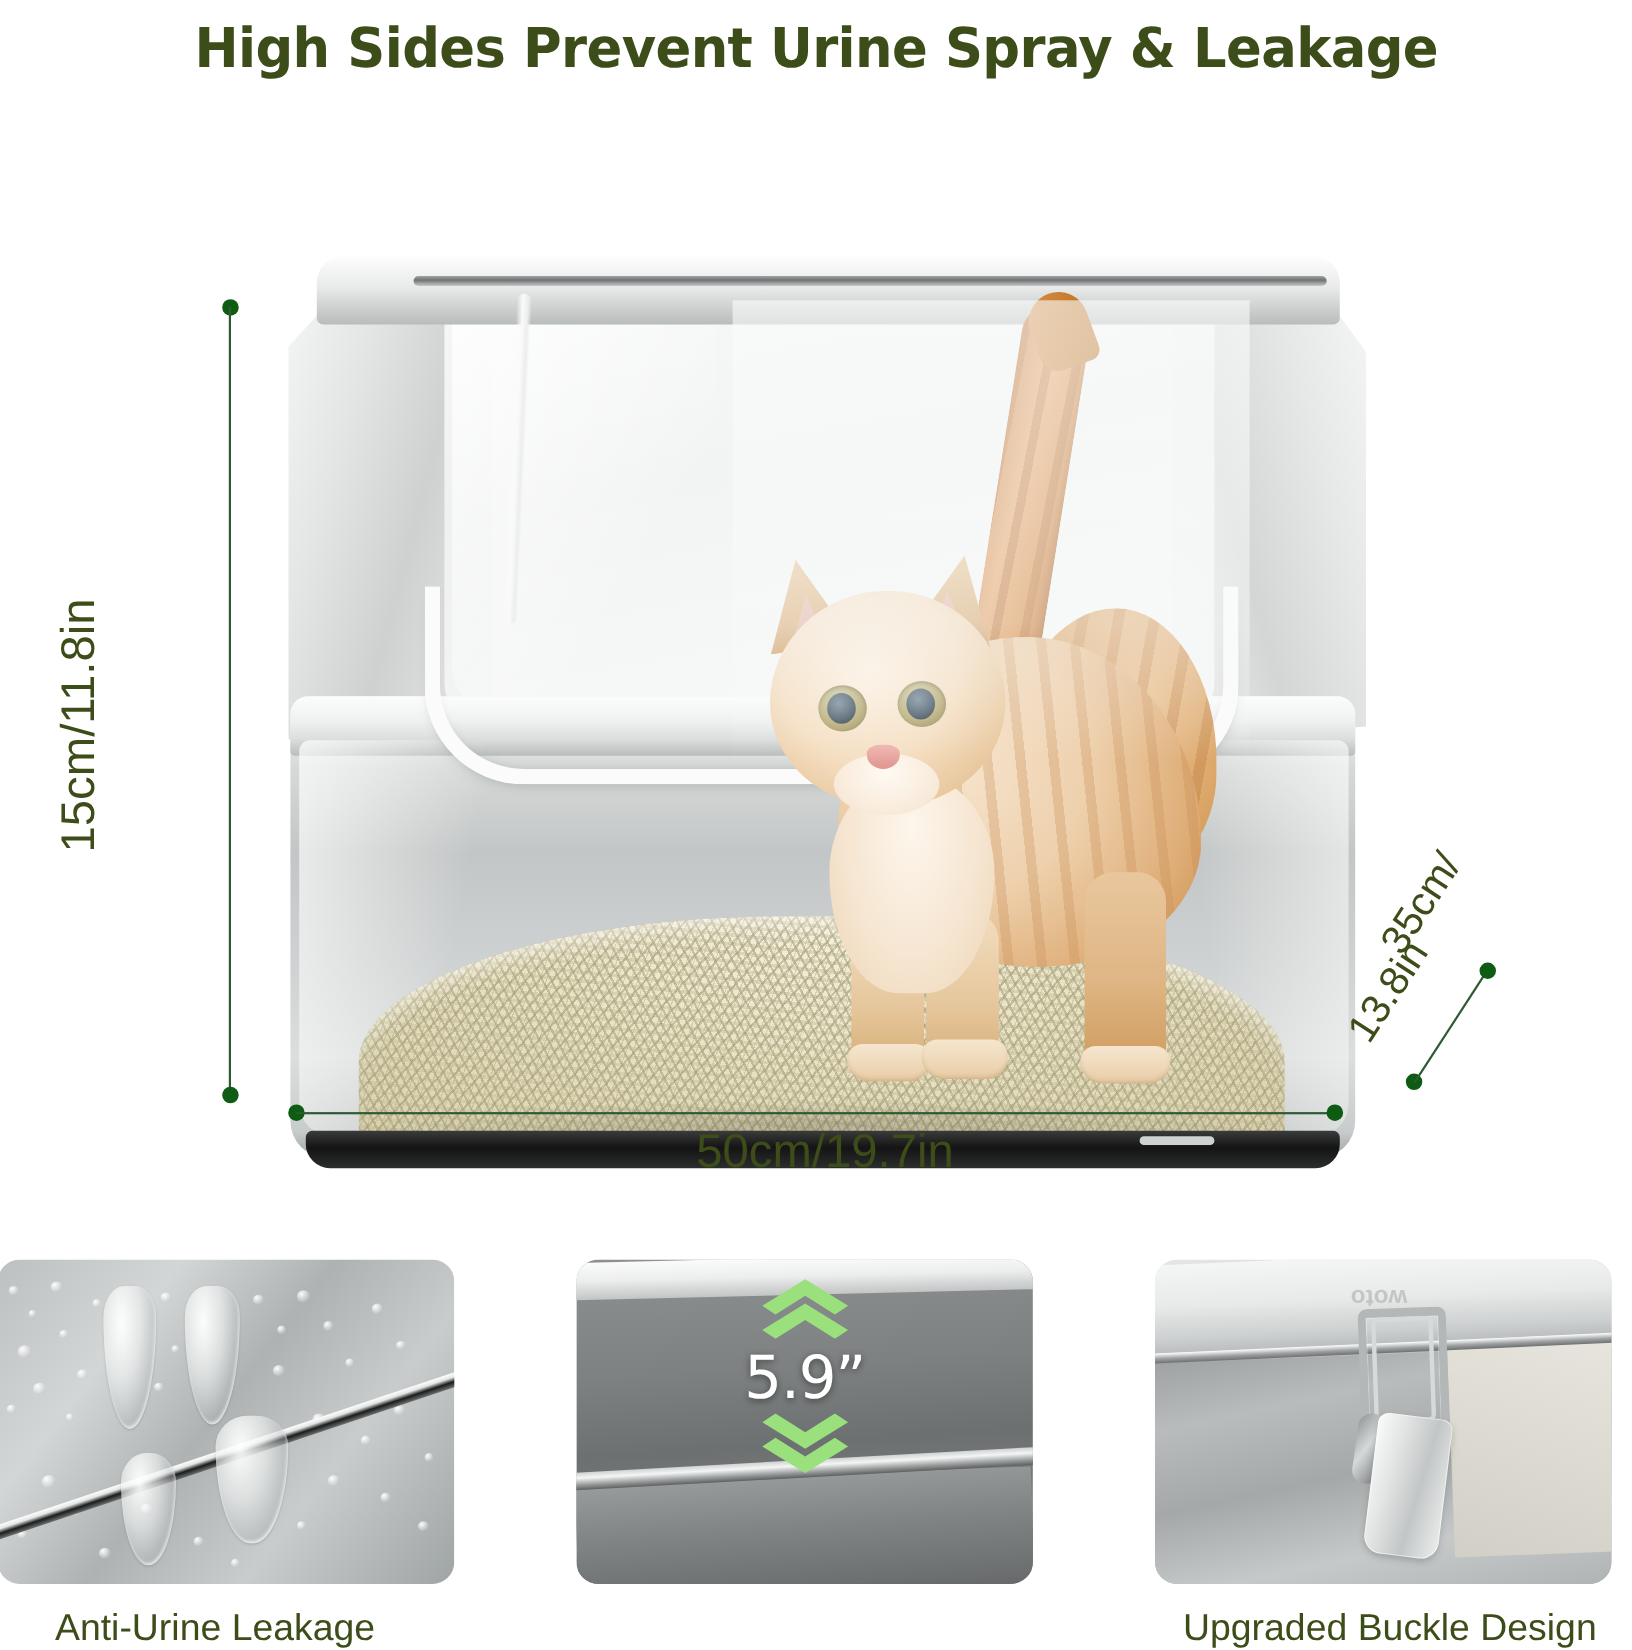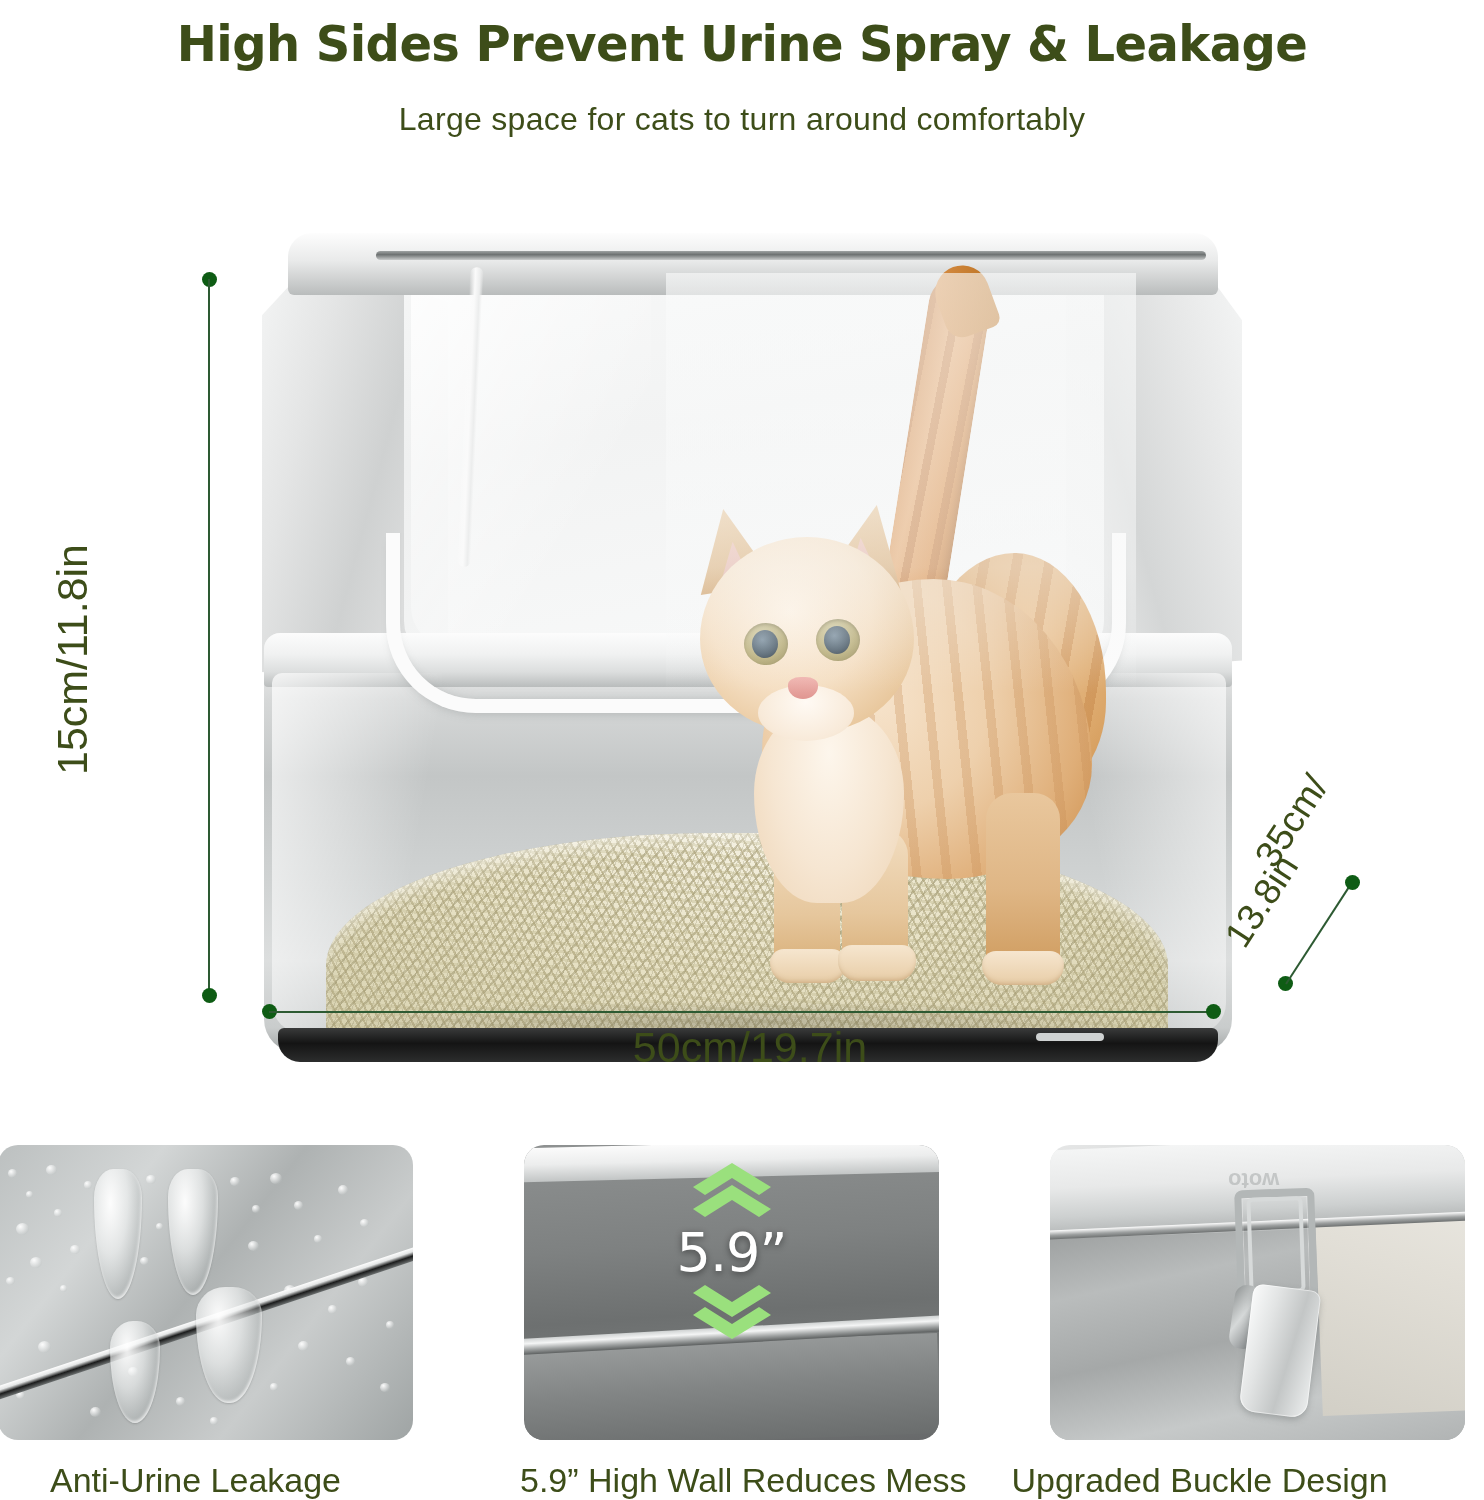--- a/index.html
+++ b/index.html
@@ -556,30 +556,29 @@
     width: 415px;
     text-align: center;
     font-family: "Liberation Sans", sans-serif;
     font-size: 34px;
     font-weight: 400;
     color: #3d4d19;
     white-space: nowrap;
   }
   #cap-1 { left: -12px; }
   #cap-2 { left: 520px; }
-  #cap-3 { left: 992px; }
+  #cap-3 { left: 1056px; }
 </style>
 </head>
 <body>
 
 <div id="page">
 
   <div class="title">High Sides Prevent Urine Spray &amp; Leakage</div>
 
-  <div class="subtitle">Large space for cats to turn around comfortably</div>
 
   <div id="hero">
 
     <div class="box-wrap">
 
       <div class="hood-left"></div>
       <div class="hood-right"></div>
       <div class="hood-window"></div>
       <div class="hood-window-sheen"></div>
       <div class="hood-top"></div>
@@ -720,17 +719,16 @@
     <div class="p3-lid-edge"></div>
     <div class="p3-brand">woto</div>
     <div class="buckle-wire"></div>
     <div class="buckle-wire2"></div>
     <div class="buckle-pivot"></div>
     <div class="buckle-lever"></div>
   </div>
 
   <div class="caption" id="cap-1">Anti-Urine Leakage</div>
 
-  <div class="caption" id="cap-2">5.9” High Wall Reduces Mess</div>
 
   <div class="caption" id="cap-3">Upgraded Buckle Design</div>
 
 </div>
 
 </body></html>

